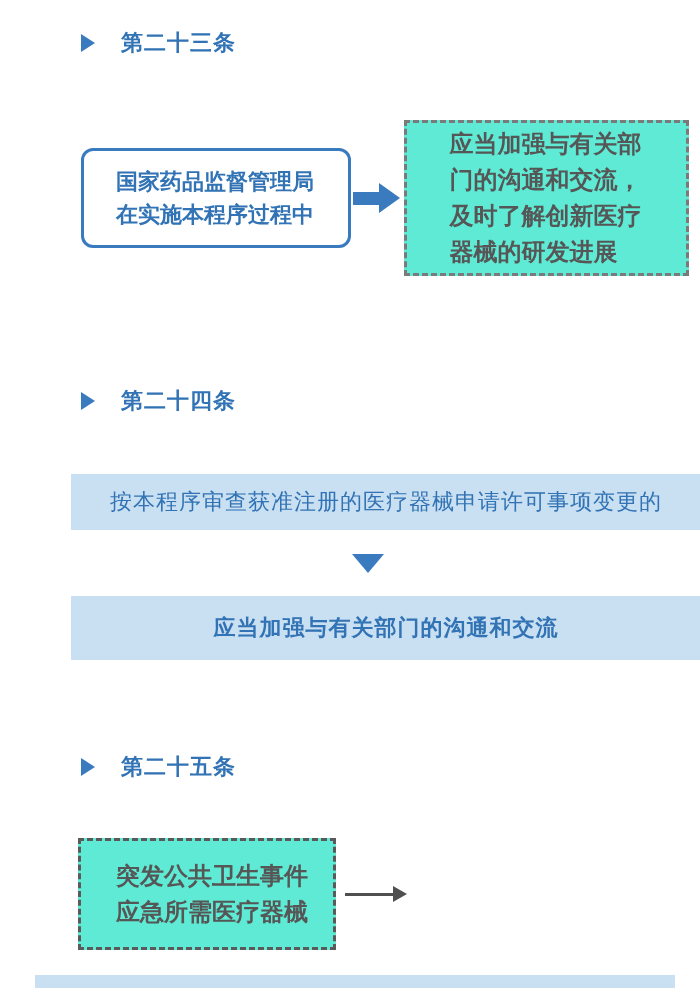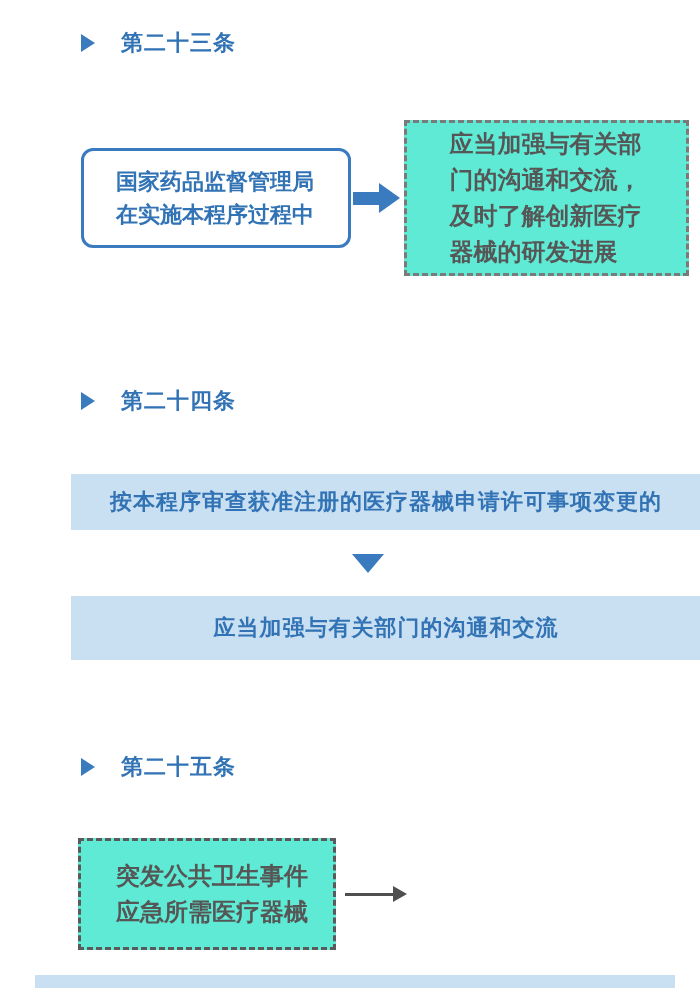--- a/index.html
+++ b/index.html
@@ -67,21 +67,21 @@
   .thin-head{
     width:0;height:0;
     border-top:8px solid transparent;
     border-bottom:8px solid transparent;
     border-left:14px solid #4f4f4f;
   }
   
   .bar{
     width:630px;margin-left:35px;background:var(--light-blue);
     display:flex;align-items:center;justify-content:center;
-    color:var(--blue-text);font-size:22px;font-weight:700;letter-spacing:1px;
+    color:var(--blue-text);font-size:22px;font-weight:400;letter-spacing:1px;
   }
   .bar1{height:56px;margin-top:60px;}
   .bar2{height:64px;margin-top:23px;font-weight:700;}
   .down-arrow{
     width:0;height:0;margin:24px auto 0 auto;
     border-left:16px solid transparent;
     border-right:16px solid transparent;
     border-top:19px solid var(--blue);
   }
   .h1{margin-top:30px;}

